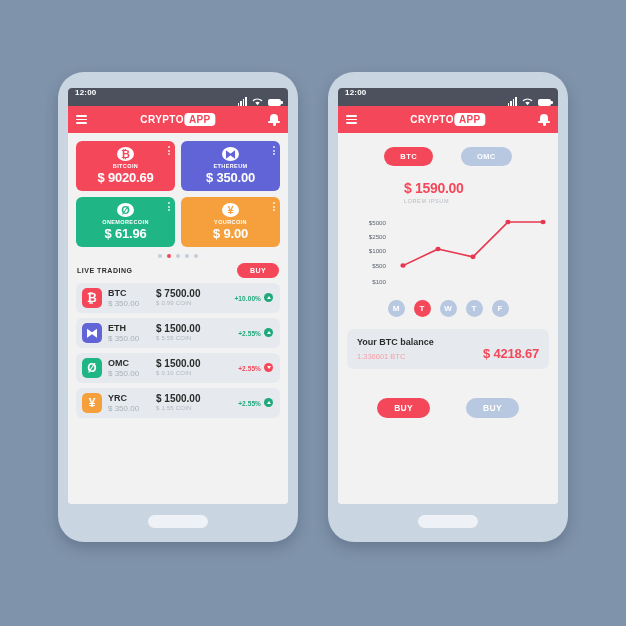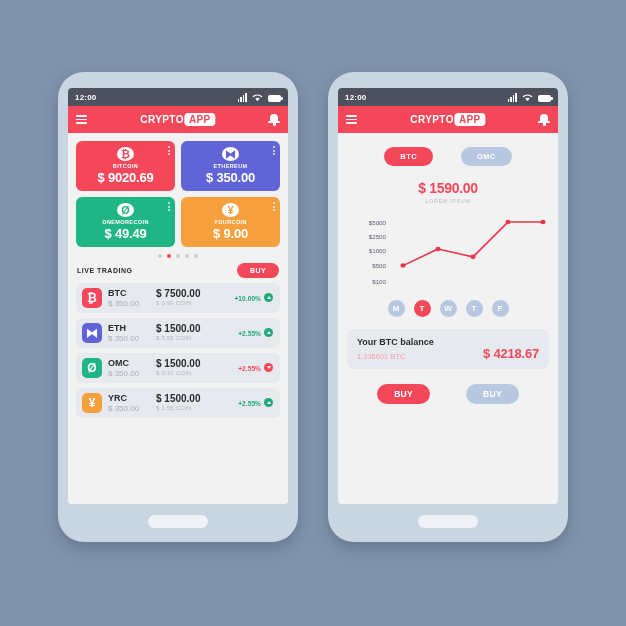--- a/index.html
+++ b/index.html
@@ -38,21 +38,21 @@
     bottom: 14px;
     width: 60px; height: 13px;
     background: #eef2f6;
     border-radius: 7px;
   }
 
   
   .statusbar {
     height: 18px;
     background: #4d515d;
-    display: flex; align-items: center;
+    display: flex; 
     padding: 0 7px;
     color: #fff;
     flex: none;
     gap: 42px;
   }
   .statusbar .clock { font-size: 8px; font-weight: bold; letter-spacing: .2px; }
   .statusbar .sb-right { margin-left: auto; display: flex; align-items: flex-end; gap: 5px; }
   .bars { display: flex; align-items: flex-end; gap: 1px; height: 9px; }
   .bars i { display:block; width: 1.6px; background:#fff; }
   .bars i:nth-child(1){ height: 3px; }
@@ -176,21 +176,21 @@
   .pair-toggle { display:flex; justify-content:center; gap:28px; padding:14px 0 0 0; }
   .pill {
     border:none; cursor:pointer; border-radius:11px;
     font-size:7.5px; font-weight:bold; letter-spacing:.4px;
     padding:5px 16px; color:#fff;
   }
   .pill.red { background:#f4485a; }
   .pill.blue { background:#b7c8e0; color:#fff; }
 
   .prices { display:flex; justify-content:center; gap:24px; padding:14px 0 0 0; }
-  .pblock { text-align:center; width:88px; }
+  .pblock { text-align:left; width:88px; }
   .pblock .pv { font-size:14px; font-weight:bold; letter-spacing:-.3px; }
   .pblock .pv.red { color:#f4485a; }
   .pblock .pv.dark { color:#1e1e1e; }
   .pblock .pl { font-size:5.5px; color:#b6bcc3; letter-spacing:.6px; margin-top:2px; }
 
   .periods { display:flex; justify-content:center; gap:5px; padding:12px 0 0 0; }
   .periods .pp {
     border:none; cursor:pointer; border-radius:9px;
     background:#b7c8e0; color:#fff;
     font-size:7.5px; font-weight:bold; padding:4px 7px;
@@ -204,21 +204,21 @@
   .days { display:flex; justify-content:center; gap:9px; padding:4px 0 0 0; }
   .day {
     width:17px; height:17px; border-radius:50%;
     background:#b7c8e0; color:#fff; border:none; cursor:pointer;
     font-size:8px; font-weight:bold;
     display:flex; align-items:center; justify-content:center;
   }
   .day.active { background:#f4485a; }
 
   .bal {
-    margin:12px 9px 2px 9px; background:#e6eaee; border-radius:7px;
+    margin:12px 9px 16px 9px; background:#e6eaee; border-radius:7px;
     padding:8px 10px 9px 10px; position:relative; height:40px;
   }
   .bal .t { font-size:9px; font-weight:bold; color:#2c2c2c; }
   .bal .s { font-size:7.5px; color:#f3a1a8; margin-top:5px; }
   .bal .amt {
     position:absolute; right:10px; bottom:8px;
     font-size:13px; font-weight:bold; color:#f4485a; letter-spacing:-.2px;
   }
 
   .acts { display:flex; justify-content:center; gap:36px; padding:13px 0 0 0; }
@@ -296,21 +296,21 @@
             <div class="cprice">$ 350.00</div>
           </div>
           <div class="ccard" style="background:#1fb584">
             <div class="kebab">
                 <i></i>
                 <i></i>
                 <i></i>
               </div>
             <div class="coin-circle" style="color:#1fb584">Ø</div>
             <div class="cname">ONEMORECOIN</div>
-            <div class="cprice">$ 49.49</div>
+            <div class="cprice">$ 61.96</div>
           </div>
           <div class="ccard" style="background:#f5a03c">
             <div class="kebab">
                 <i></i>
                 <i></i>
                 <i></i>
               </div>
             <div class="coin-circle" style="color:#f5a03c">¥</div>
             <div class="cname">YOURCOIN</div>
             <div class="cprice">$ 9.00</div>

